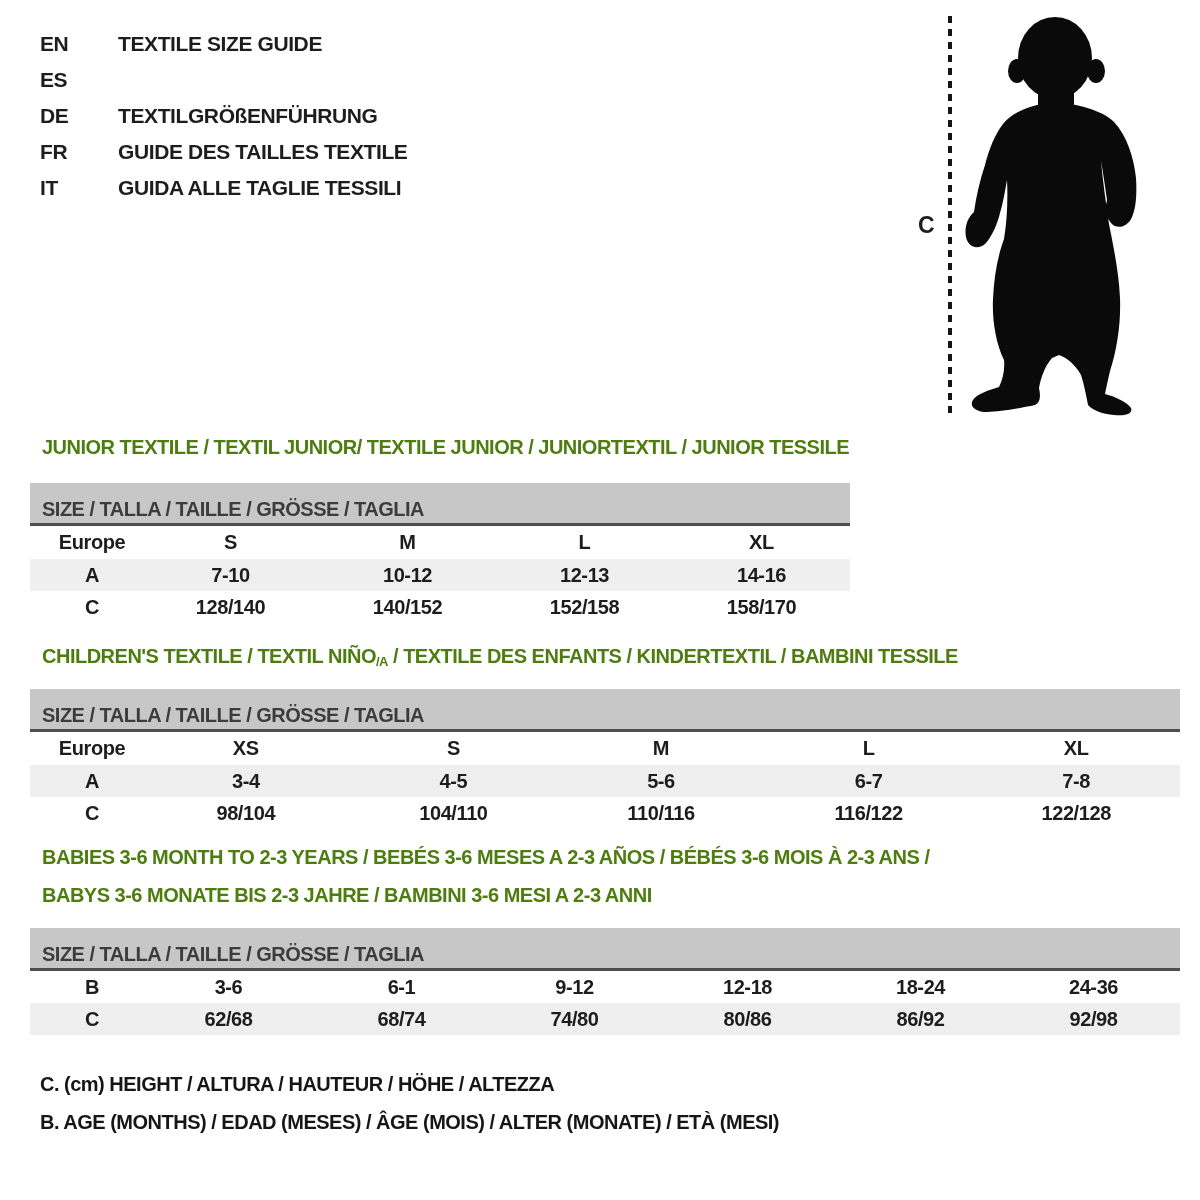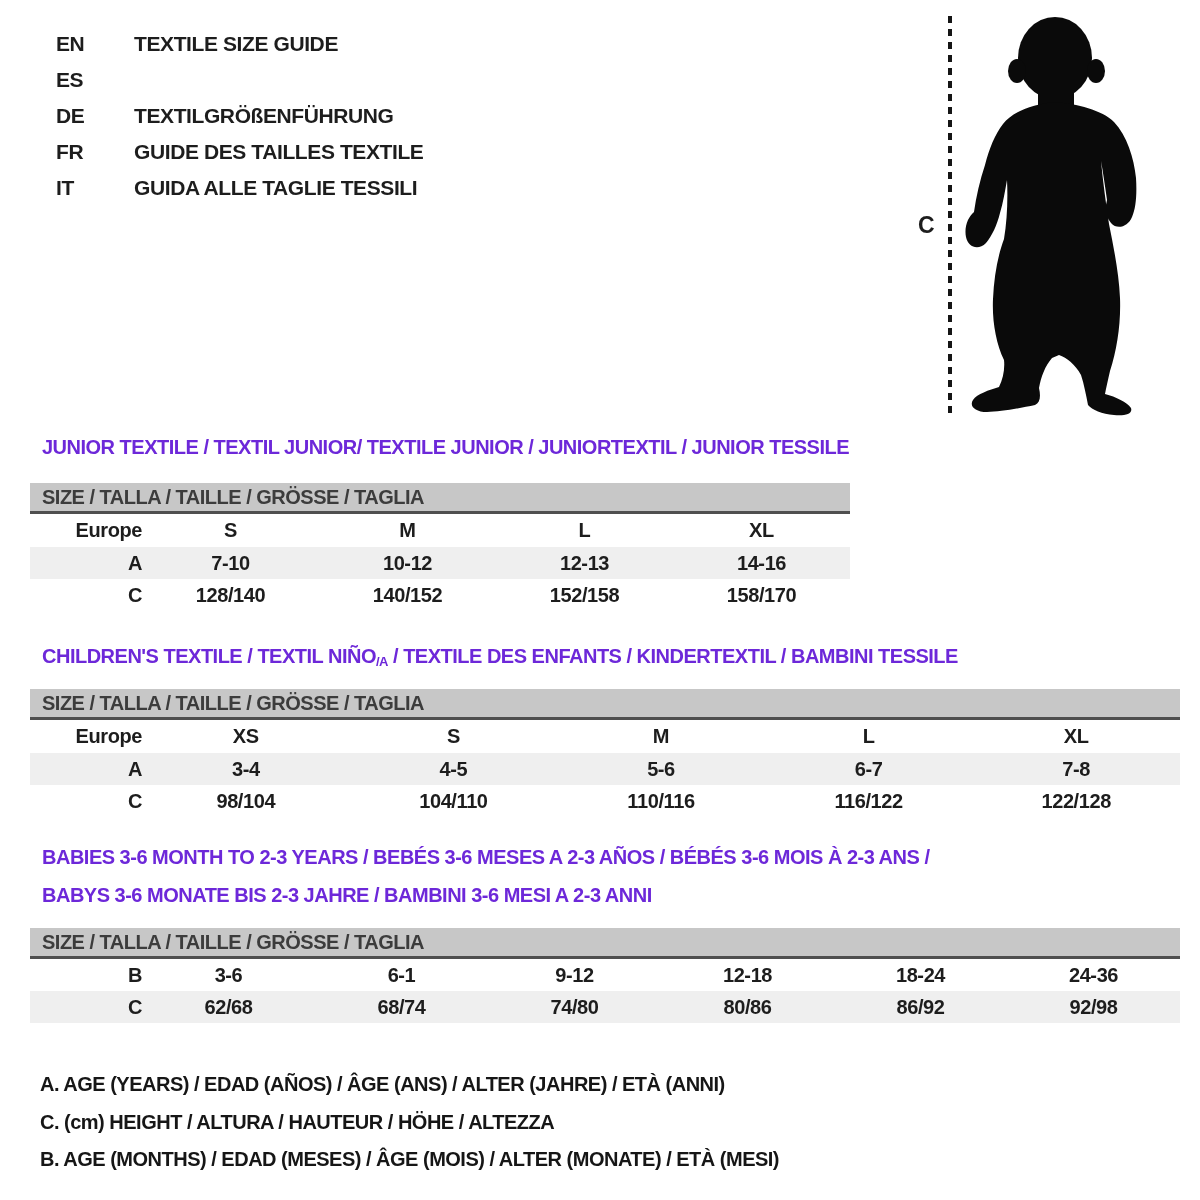--- a/index.html
+++ b/index.html
@@ -4,47 +4,47 @@
 <style>
   html,body { margin:0; padding:0; }
   body {
     width:1200px; height:1200px; position:relative; overflow:hidden;
     background:#ffffff; color:#1d1d1d;
     font-family:"Liberation Sans", sans-serif;
     -webkit-font-smoothing:antialiased;
   }
   
   .lang-block { position:absolute; left:40px; top:26px; }
-  .lang-row { display:flex; font-size:21px; font-weight:700; line-height:36px; letter-spacing:-0.4px; white-space:nowrap;margin-left:16px; }
+  .lang-row { display:flex; font-size:21px; font-weight:700; line-height:36px; letter-spacing:-0.4px; white-space:nowrap; }
   .lang-code { width:78px; flex:0 0 78px; }
   
   .dash-line {
     position:absolute; left:948px; top:16px; width:4px; height:400px;
     background:repeating-linear-gradient(to bottom, #151515 0 7px, transparent 7px 13px);
   }
   .measure-c { position:absolute; left:918px; top:212px; font-size:23px; font-weight:700; }
   .silhouette { position:absolute; left:962px; top:14px; }
   
   .section-title {
     position:absolute; left:42px; font-size:20px; font-weight:700;
-    letter-spacing:-0.5px; white-space:nowrap; color:#6d28d9;
+    letter-spacing:-0.5px; white-space:nowrap; color:#4d7c0f;
   }
   .subchar { font-size:13px; vertical-align:-3px; }
   
   table.size-table {
     position:absolute; left:30px; border-collapse:collapse; table-layout:fixed;
     font-size:20px; font-weight:700; letter-spacing:-0.4px; color:#1d1d1d;
   }
   th.size-bar {
     background:#c7c7c7; color:#3c3c3c; text-align:left; font-size:20px; font-weight:700;
-    height:28px; padding:0 0 0 12px; border-bottom:3px solid #4f4f4f; letter-spacing:-0.5px;
+    height:28px; padding:12px 0 0 12px; border-bottom:3px solid #4f4f4f; letter-spacing:-0.5px;
   }
   table.size-table td { text-align:center; height:32px; padding:0; }
   table.size-table tr.cols-row td { height:33px; }
-  table.size-table td.lbl { text-align:right; padding-left:12px; }
+  table.size-table td.lbl { text-align:center; padding-left:12px; }
   table.size-table tr.alt { background:#efefef; }
   col.label-col { width:112px; }
   
   .legend { position:absolute; left:40px; top:1066px; }
   .legend-line { font-size:20px; font-weight:700; line-height:37.5px; letter-spacing:-0.5px; white-space:nowrap; color:#161616; }
 </style>
 </head>
 <body>
 
 <div class="lang-block">
@@ -228,16 +228,15 @@
       <td>68/74</td>
       <td>74/80</td>
       <td>80/86</td>
       <td>86/92</td>
       <td>92/98</td>
     </tr>
   </tbody>
 </table>
 
 <div class="legend">
-  <div class="legend-line">A. AGE (YEARS) / EDAD (AÑOS) / ÂGE (ANS) / ALTER (JAHRE) / ETÀ (ANNI)</div>
   <div class="legend-line">C. (cm) HEIGHT / ALTURA / HAUTEUR / HÖHE / ALTEZZA</div>
   <div class="legend-line">B. AGE (MONTHS) / EDAD (MESES) / ÂGE (MOIS) / ALTER (MONATE) / ETÀ (MESI)</div>
 </div>
 
 </body></html>

